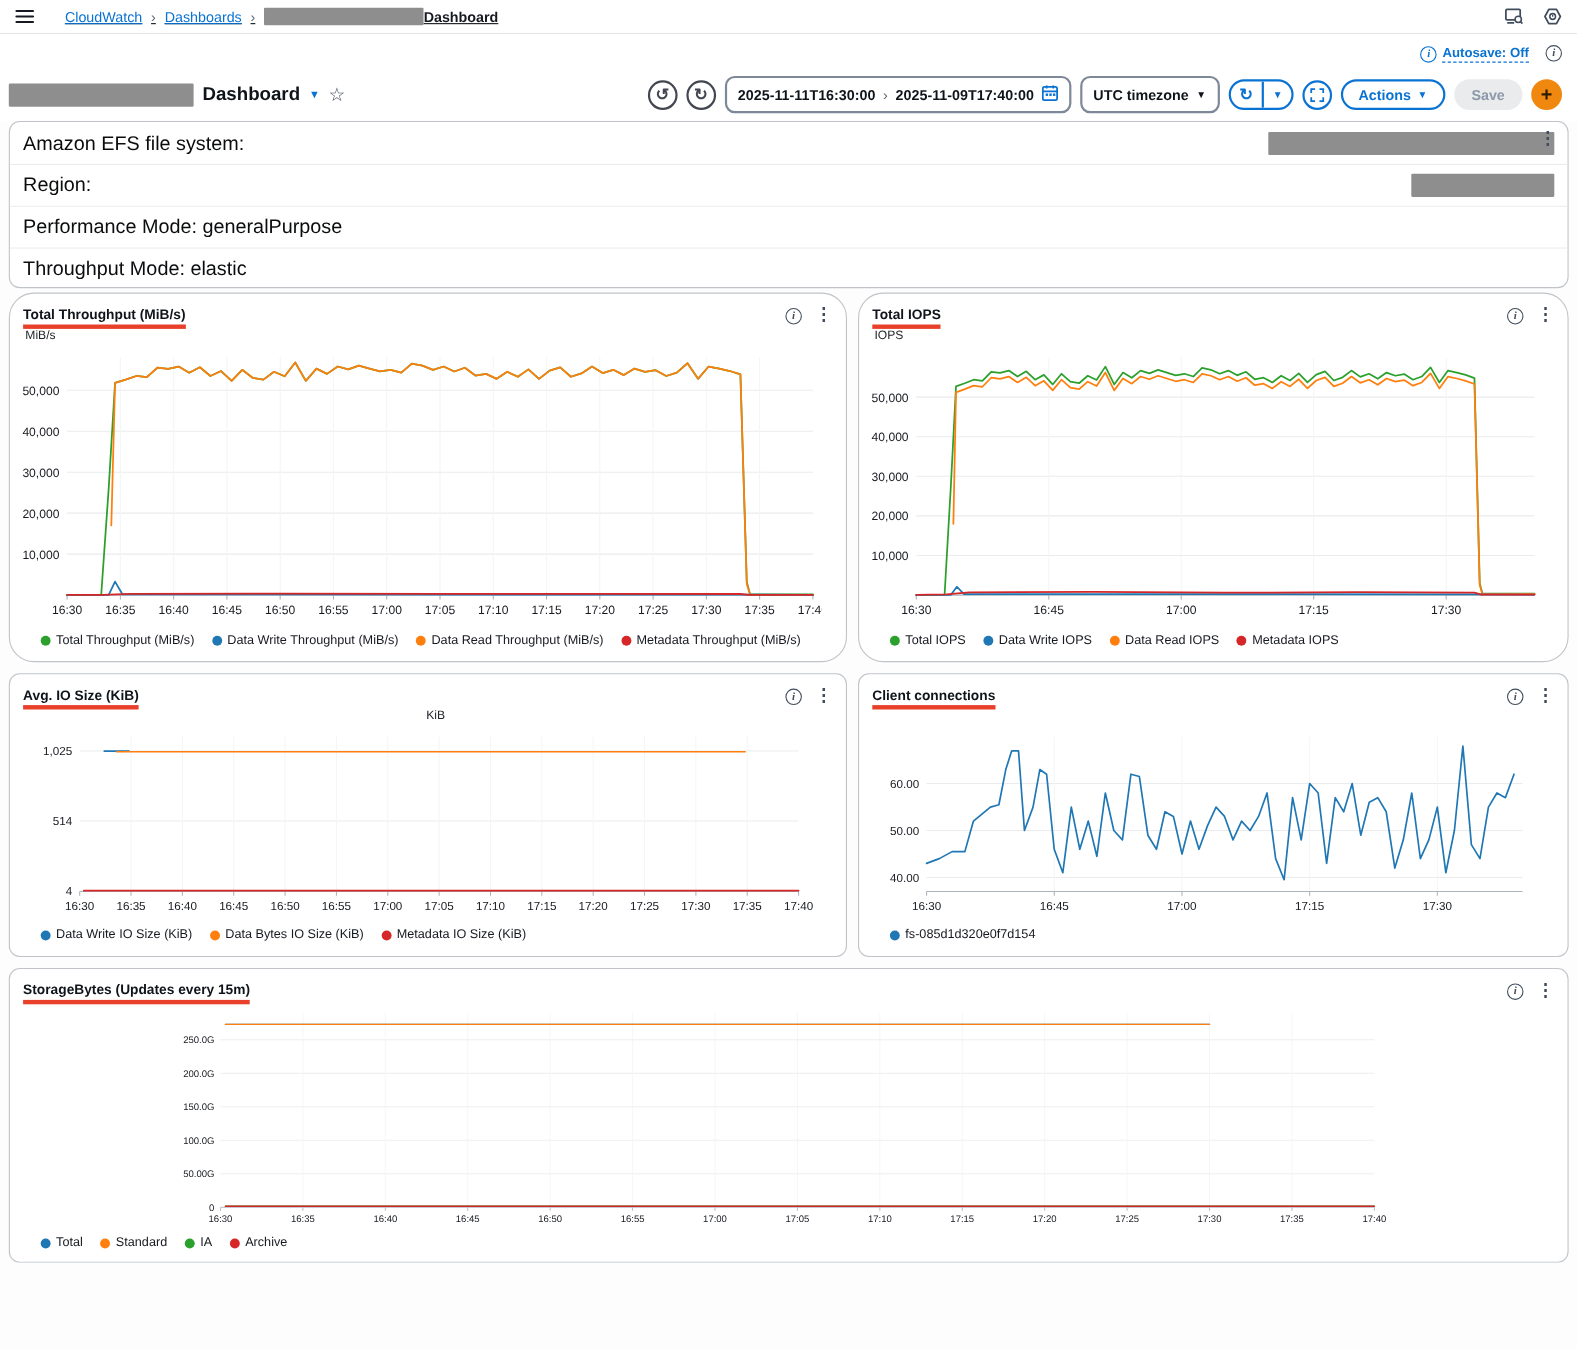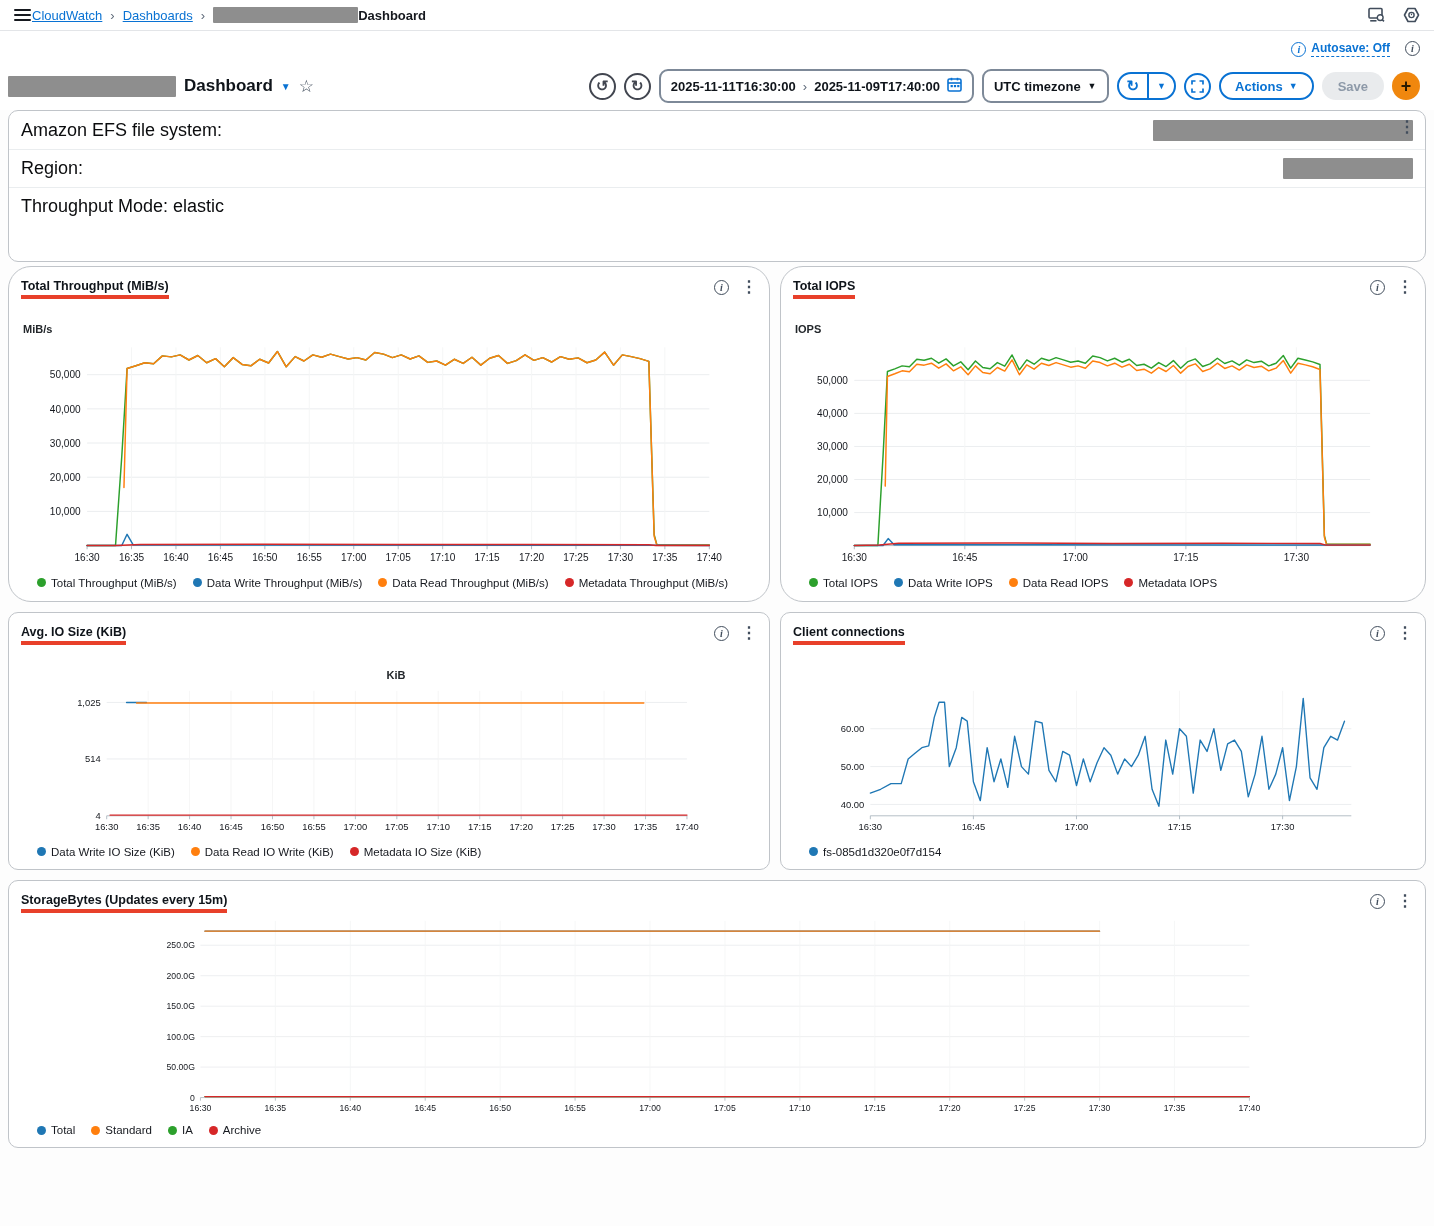--- a/index.html
+++ b/index.html
@@ -1,19 +1,19 @@
 <!DOCTYPE html>
 <html><head>
 <meta charset="utf-8">
 <style>
   * { box-sizing: border-box; margin: 0; padding: 0; }
   html,body { width:1434px; background:#fdfdfd; font-family:"Liberation Sans",sans-serif; color:#0f141a; }
 
   
-  .topbar { height:31px; background:#fff; border-bottom:1px solid #e3e5e8; display:flex; align-items:center; padding:0 14px; gap:1px; }
+  .topbar { height:31px; background:#fff; border-bottom:1px solid #e3e5e8; display:flex; align-items:center; padding:0 14px; gap:28px;text-decoration:underline; }
   .hamburger { width:17px; height:12px; display:flex; flex-direction:column; justify-content:space-between; cursor:pointer; }
   .hamburger span { height:2px; background:#16191f; border-radius:1px; }
   .crumbs { display:flex; align-items:center; gap:8px; font-size:13px; }
   .crumbs a { color:#0972d3; text-decoration:underline; cursor:pointer; }
   .crumb-sep { color:#5f6b7a; font-size:13px; }
   .crumb-current { font-weight:700; color:#16191f; display:flex; align-items:center; }
   .redact { background:#8e8e8e; display:inline-block; border-radius:1px; }
   .topbar-right { margin-left:auto; display:flex; align-items:center; gap:18px; }
   .tb-icon { color:#414d5c; display:inline-flex; cursor:pointer; }
 
@@ -51,21 +51,21 @@
   .text-panel .kebab { position:absolute; top:8px; right:8px; }
 
   .chart-grid { display:grid; grid-template-columns:762px 646px; gap:10px; margin-bottom:10px; }
   .chart-panel { display:flex; flex-direction:column; padding:8px 0 8px 0; }
   .row1 .chart-panel { height:336px;border-radius:23px; }
   .row2 .chart-panel { height:258px;text-align:center; }
   .chart-panel.full { height:268px; }
   .widget-head { display:flex; align-items:flex-start; justify-content:space-between; padding:4px 10px 0 12px; height:24px; }
   .widget-title { font-size:12.5px; font-weight:700; color:#0f141a; border-bottom:4px solid #e8402a; padding-bottom:2px; }
   .head-icons { display:flex; align-items:center; gap:10px; color:#414d5c; }
-  .unit-label { font-size:11px; color:#23272b; padding-left:14px; height:18px; margin-top:24px;font-weight:bold; }
+  .unit-label { font-size:11px; color:#23272b; padding-left:14px; height:18px; margin-top:0; }
   .chart-svg { display:block; }
   .chart-svg text.tick { font-family:"Liberation Sans",sans-serif; font-size:11px; fill:#16191f; }
   .legend { display:flex; align-items:center; gap:16px; padding-left:28px; height:22px; margin-top:2px; flex-wrap:nowrap; }
   .legend-item { display:inline-flex; align-items:center; gap:5px; font-size:11.5px; color:#16191f; cursor:pointer; }
   .legend-item .dot { width:9px; height:9px; border-radius:50%; flex:none; }
 </style>
 </head>
 <body>
 
 <div class="topbar">
@@ -165,20 +165,21 @@
   <section class="panel text-panel">
     <span class="kebab">⋮</span>
     <div class="text-row">
       <span>Amazon EFS file system:</span>&nbsp;
       <span class="redact" style="width:260px;height:21px;"></span>
     </div>
     <div class="text-row">
       <span>Region:</span>&nbsp;
       <span class="redact" style="width:130px;height:21px;"></span>
     </div>
+    <div class="text-row">Performance Mode: generalPurpose</div>
     <div class="text-row">Throughput Mode: elastic</div>
   </section>
 
   <div class="chart-grid row1">
     <section class="panel chart-panel">
       <div class="widget-head">
         <span class="widget-title">Total Throughput (MiB/s)</span>
         <span class="head-icons">
           <span class="info-circle">i</span>
           <span class="kebab">⋮</span>
@@ -390,21 +391,21 @@
           <polyline points="86.9,22.2 679.6,22.2" fill="none" stroke="#ff7f0e" stroke-width="1.6" stroke-linejoin="round" stroke-linecap="round"></polyline>
           <polyline points="55.9,153.2 730.0,153.2" fill="none" stroke="#d62728" stroke-width="1.6" stroke-linejoin="round" stroke-linecap="round"></polyline>
         </svg>
       <div class="legend">
           <span class="legend-item">
             <span class="dot" style="background: rgb(31, 119, 180);"></span>
             <span>Data Write IO Size (KiB)</span>
           </span>
           <span class="legend-item">
             <span class="dot" style="background: rgb(255, 127, 14);"></span>
-            <span>Data Read IO Write (KiB)</span>
+            <span>Data Bytes IO Size (KiB)</span>
           </span>
           <span class="legend-item">
             <span class="dot" style="background: rgb(214, 39, 40);"></span>
             <span>Metadata IO Size (KiB)</span>
           </span>
         </div>
     </section>
 
     <section class="panel chart-panel">
       <div class="widget-head">

